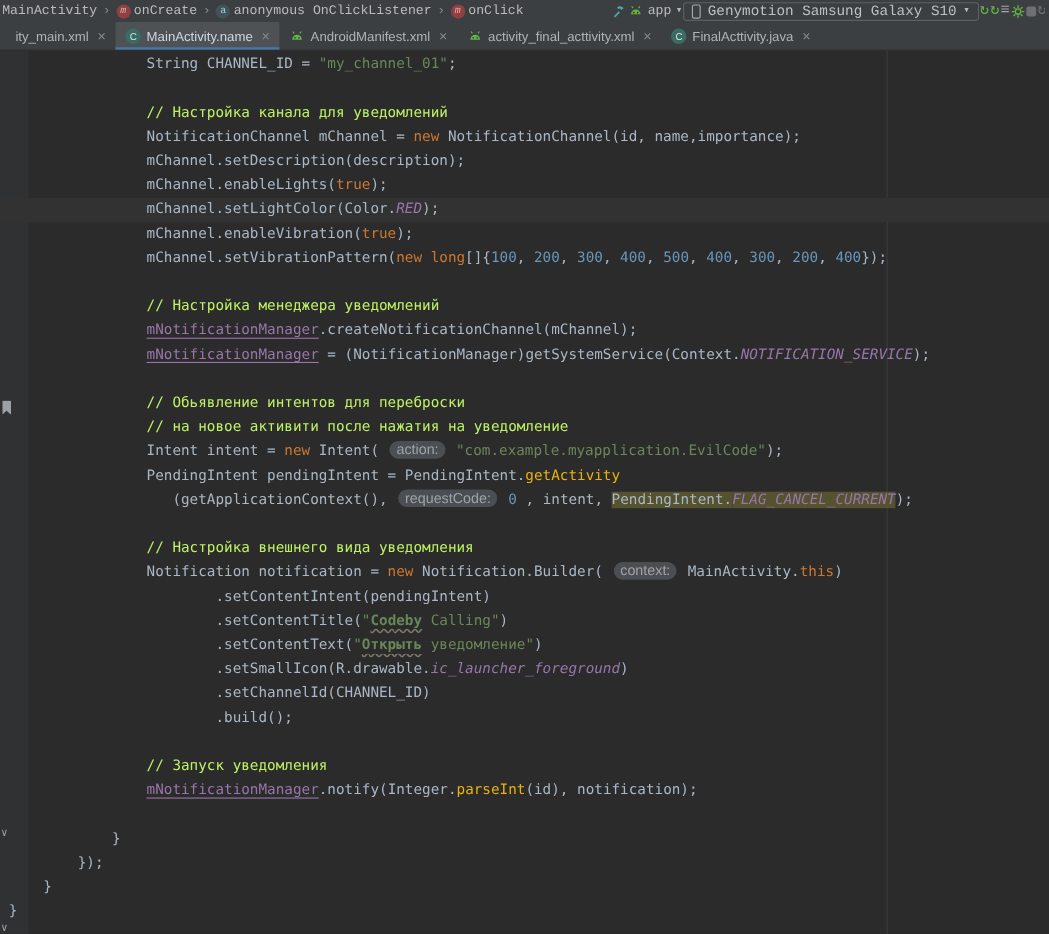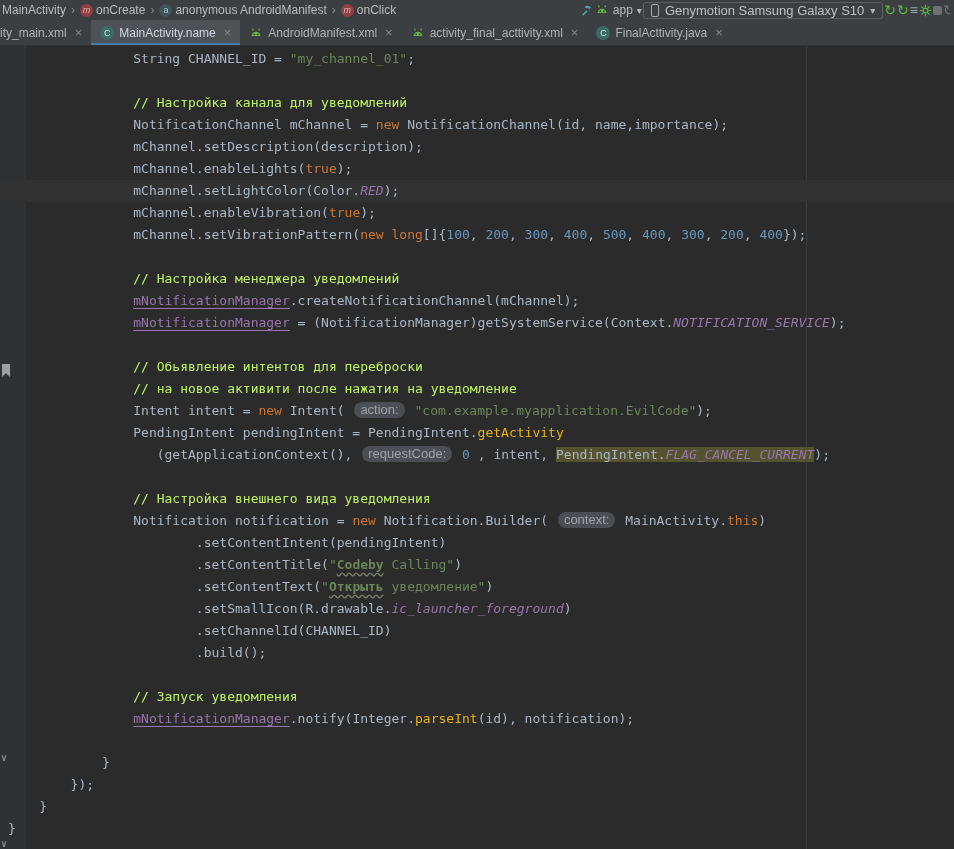--- a/index.html
+++ b/index.html
@@ -7,20 +7,21 @@
   .app {
     width:954px; height:849px; overflow:hidden; position:relative;
     font-family:"Liberation Sans", sans-serif;
     background:#2b2b2b;
   }
   
   .navbar {
     height:20px; background:#3c3f41; display:flex; align-items:center;
     justify-content:space-between; padding:0 4px 0 2px; font-size:12px; color:#bbbbbb;
     white-space:nowrap;
+    font-family:Liberation Mono, monospace;
   }
   .crumbs { display:flex; align-items:center; gap:3px; }
   .sep { color:#8a8a8a; margin:0 2px; font-size:12px; }
   .crumb { cursor:default; }
   .ic-round {
     width:13px; height:13px; border-radius:50%; display:inline-flex;
     align-items:center; justify-content:center; font-size:9px; font-style:italic;
     flex:none;
   }
   .ic-method { background:#8f4040; color:#dfb3b3; }
@@ -38,21 +39,21 @@
   .phone-ic { width:8px; height:13px; border:1px solid #a8abad; border-radius:2px; flex:none; }
   .chev { font-size:10px; color:#b4b7b9; }
   .clip-wrap { width:7px; overflow:hidden; display:inline-flex; }
   .stop-sq { width:9px; height:9px; background:#6e7072; border-radius:2px; display:inline-block; }
   
   .tabbar {
     height:26px; background:#3c3f41; display:flex; align-items:stretch;
     border-bottom:1px solid #323232; font-size:12px; color:#b0b3b5; white-space:nowrap;
   }
   .tab { display:flex; align-items:center; gap:5px; padding:0 9px; position:relative; cursor:default; }
-  .tab.cut { padding-left:0; }
+  .tab.cut { padding-left:14px; }
   .tab.sel { background:#4e5254; color:#cdd8e2; }
   .tab.sel::after { content:""; position:absolute; left:0; right:0; bottom:0; height:2px; background:#4379ad; }
   .tab .close { color:#868a8d; font-size:13px; line-height:13px; margin-left:3px; }
   .ic-class {
     width:14px; height:14px; border-radius:50%; background:#3a6b65; color:#d2e7d3;
     font-size:9px; display:inline-flex; align-items:center; justify-content:center; flex:none;
   }
   .svg-ic { display:inline-flex; flex:none; }
   
   .editor { position:relative; height:803px; background:#2b2b2b; overflow:hidden; }
@@ -97,21 +98,21 @@
 <div class="app">
 
   <div class="navbar">
     <div class="crumbs">
       <span class="crumb">MainActivity</span>
       <span class="sep">›</span>
       <span class="ic-round ic-method">m</span>
       <span class="crumb">onCreate</span>
       <span class="sep">›</span>
       <span class="ic-round ic-anon">a</span>
-      <span class="crumb">anonymous AndroidManifest</span>
+      <span class="crumb">anonymous OnClickListener</span>
       <span class="sep">›</span>
       <span class="ic-round ic-method">m</span>
       <span class="crumb">onClick</span>
     </div>
 
     <div class="toolbar">
       <span class="tb-btn">
         <span class="svg-ic">
             <svg width="14" height="14" viewBox="0 0 16 16">
               <path d="M3 14 L8 9" stroke="#4ea7a7" stroke-width="1.8" fill="none"></path>

